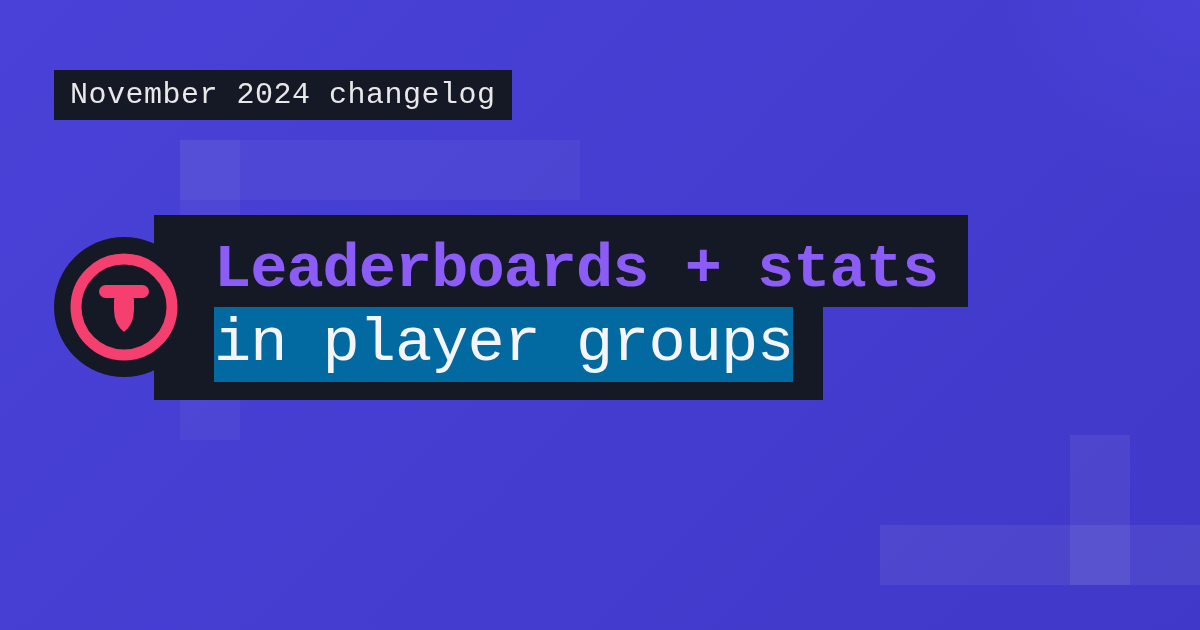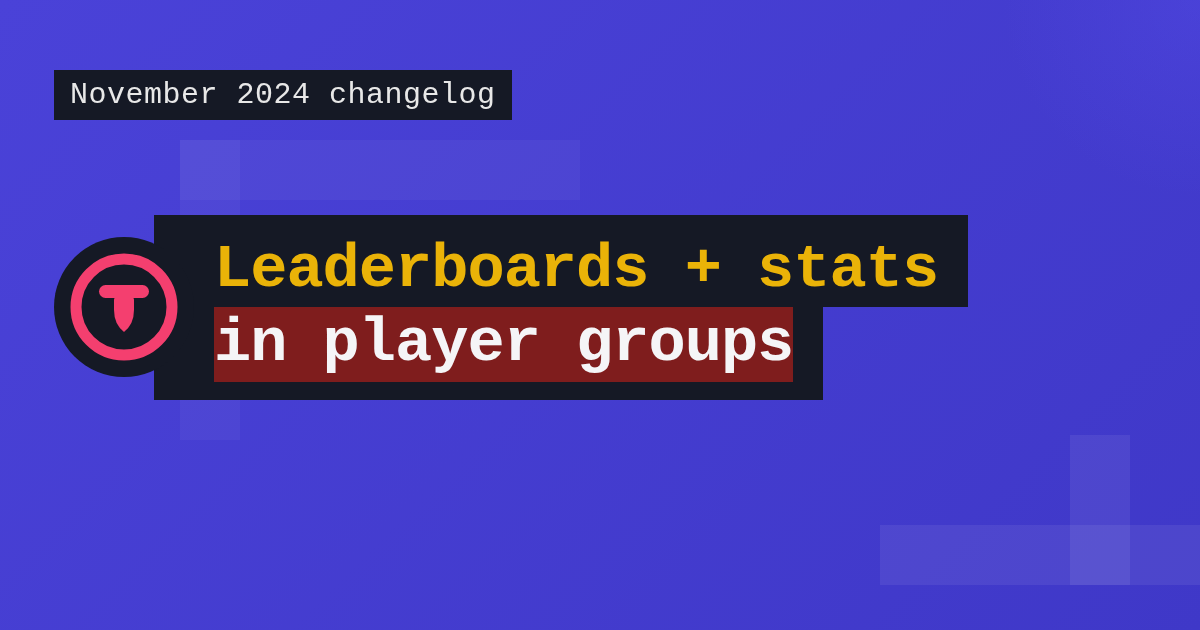--- a/index.html
+++ b/index.html
@@ -82,38 +82,38 @@
       background: #151925;
       border-radius: 50%;
       display: flex;
       align-items: center;
       justify-content: center;
       position: relative;
       z-index: 20;
       flex-shrink: 0;
     }
     .title-line1 {
-      color: #eab308;
+      color: #8b5cf6;
       font-size: 62px;
       font-weight: 600;
       font-family: 'Courier New', Courier, monospace;
       line-height: 1.2;
       letter-spacing: -1px;
       white-space: nowrap;
     }
     .title-line2 {
       color: #f5f5f7;
       font-size: 62px;
-      font-weight: 700;
+      font-weight: 400;
       font-family: 'Courier New', Courier, monospace;
       line-height: 1.2;
       letter-spacing: -1px;
       white-space: nowrap;
       display: inline-block;
-      background: #7f1d1d;
+      background: #0369a1;
     }
     .title-wrap {
       position: relative;
       z-index: 15;
     }
     .title-row1 {
       background: #151925;
       padding: 18px 30px 0 60px;
       margin-left: -40px;
     }

